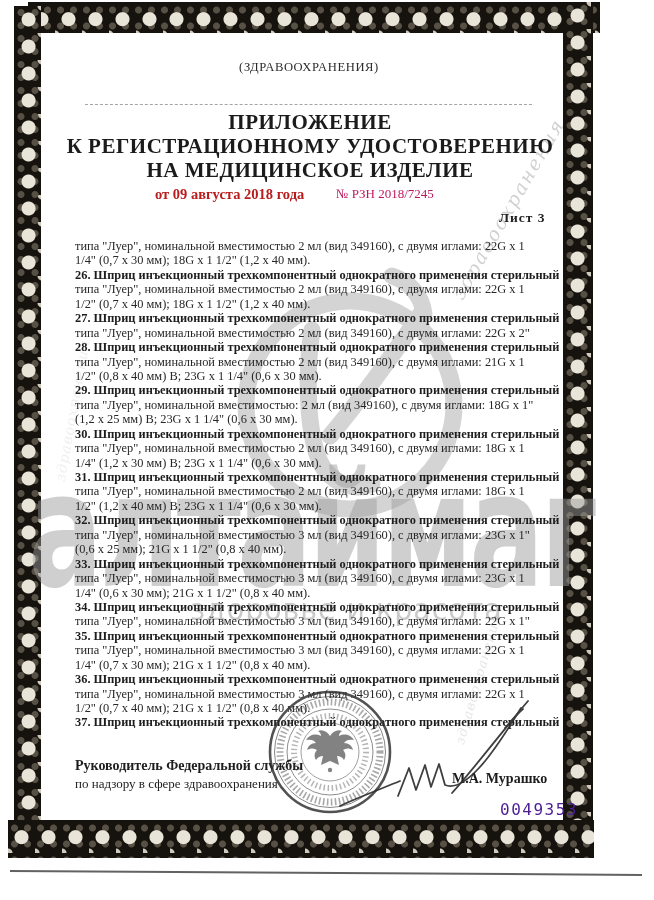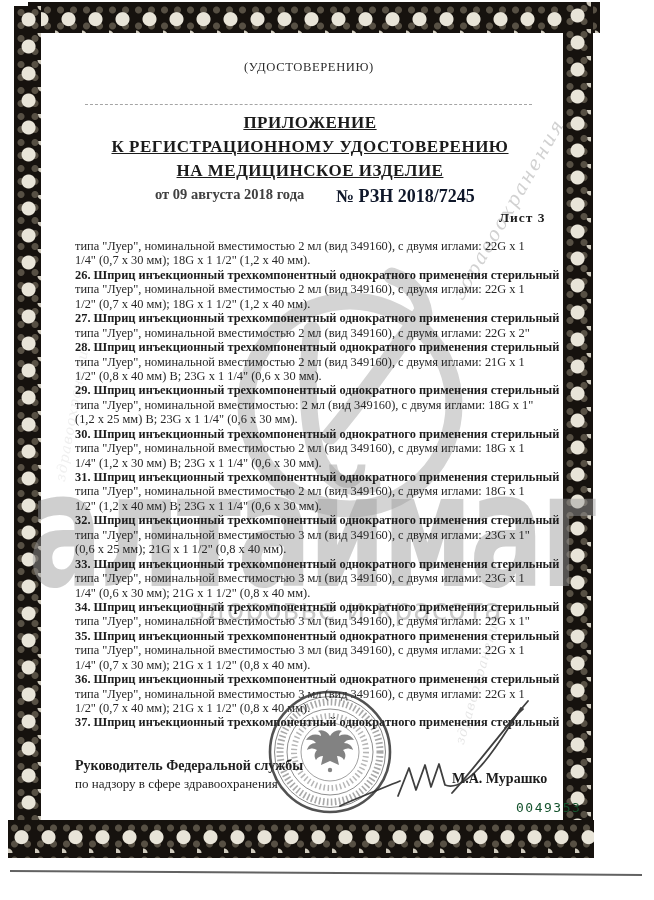--- a/index.html
+++ b/index.html
@@ -42,37 +42,37 @@
     transform:rotate(-74deg);transform-origin:0 0;}
   .wm-diag-3{left:52px;top:480px;font-size:14px;letter-spacing:1px;opacity:.35;
     transform:rotate(-80deg);transform-origin:0 0;}
   .wm-logo{position:absolute;left:0;top:0;pointer-events:none;}
 
   
   .agency{position:absolute;left:70px;top:59px;width:478px;text-align:center;
     font-size:12.6px;letter-spacing:.6px;color:#2c2c2c;line-height:17px;}
   .divider{position:absolute;left:85px;top:104px;width:447px;border-top:1.5px dashed #8f8f8f;opacity:.8;}
   .title{position:absolute;left:55px;width:510px;text-align:center;font-weight:bold;
-    color:#1b1b1b;font-size:17px;letter-spacing:.5px;line-height:23px;white-space:nowrap;text-decoration:underline;}
+    color:#1b1b1b;font-size:21px;letter-spacing:.5px;line-height:23px;white-space:nowrap;}
   .title-1{top:111px;}.title-2{top:135px;}.title-3{top:159px;}
-  .issue-date{position:absolute;left:155px;top:186px;font-weight:bold;font-size:14.5px;color:#404040;white-space:nowrap;}
-  .issue-number{position:absolute;left:336px;top:186px;font-weight:bold;font-size:18px;color:#0f172a;white-space:nowrap;}
+  .issue-date{position:absolute;left:155px;top:186px;font-weight:bold;font-size:14.5px;color:#b91c1c;white-space:nowrap;}
+  .issue-number{position:absolute;left:336px;top:186px;font-weight:normal;font-size:13px;color:#be185d;white-space:nowrap;}
   .sheet{position:absolute;left:499px;top:210px;font-weight:bold;font-size:13.5px;color:#202020;letter-spacing:1px;}
 
   
   .body-text{position:absolute;left:75px;top:239px;width:480px;}
   .bline{height:14.45px;line-height:14.45px;font-size:12.4px;color:#272727;white-space:nowrap;}
   .bline.item-start{font-weight:bold;color:#1d1d1d;}
 
   
   .signoff-1{position:absolute;left:75px;top:758px;font-weight:bold;font-size:14px;color:#1d1d1d;white-space:nowrap;}
   .signoff-2{position:absolute;left:75px;top:775.5px;font-weight:normal;font-size:13px;color:#1d1d1d;white-space:nowrap;}
   .signer-name{position:absolute;left:452px;top:771px;font-weight:bold;font-size:14px;color:#1c1c1c;white-space:nowrap;}
-  .serial{position:absolute;left:516px;top:800px;font-family:"DejaVu Sans Mono",monospace;
-    font-size:13px;letter-spacing:1.5px;color:#14532d;}
+  .serial{position:absolute;left:500px;top:800px;font-family:"DejaVu Sans Mono",monospace;
+    font-size:16px;letter-spacing:1.5px;color:#4c1d95;}
 
   .overlay{position:absolute;left:0;top:0;pointer-events:none;}
   .thin-line{position:absolute;left:10px;top:872px;width:632px;height:2px;background:#474747;
     opacity:.85;transform:rotate(.35deg);}
 </style>
 </head>
 <body>
 
 <div class="scan">
 
@@ -89,21 +89,21 @@
       <path d="M392 276 C410 282 422 296 424 314"></path>
     </g>
   </svg>
   <div class="wm-brand">алтаймаг</div>
   <div class="wm-tagline">здоровье и красота</div>
   <div class="wm-diag wm-diag-1">здравоохранения</div>
   <div class="wm-diag wm-diag-2">здравоохранения</div>
   <div class="wm-diag wm-diag-3">здравоохранения</div>
 
   <div class="agency">
-    <div>(УДОСТОВЕРЕНИЮ)</div>
+    <div>(ЗДРАВООХРАНЕНИЯ)</div>
   </div>
   <div class="divider"></div>
 
   <div class="title title-1">ПРИЛОЖЕНИЕ</div>
   <div class="title title-3">НА МЕДИЦИНСКОЕ ИЗДЕЛИЕ</div>
   <div class="title title-2">К РЕГИСТРАЦИОННОМУ УДОСТОВЕРЕНИЮ</div>
 
   <div class="issue-date">от 09 августа 2018 года</div>
   <div class="issue-number">№  РЗН 2018/7245</div>
   <div class="sheet">Лист 3</div>

